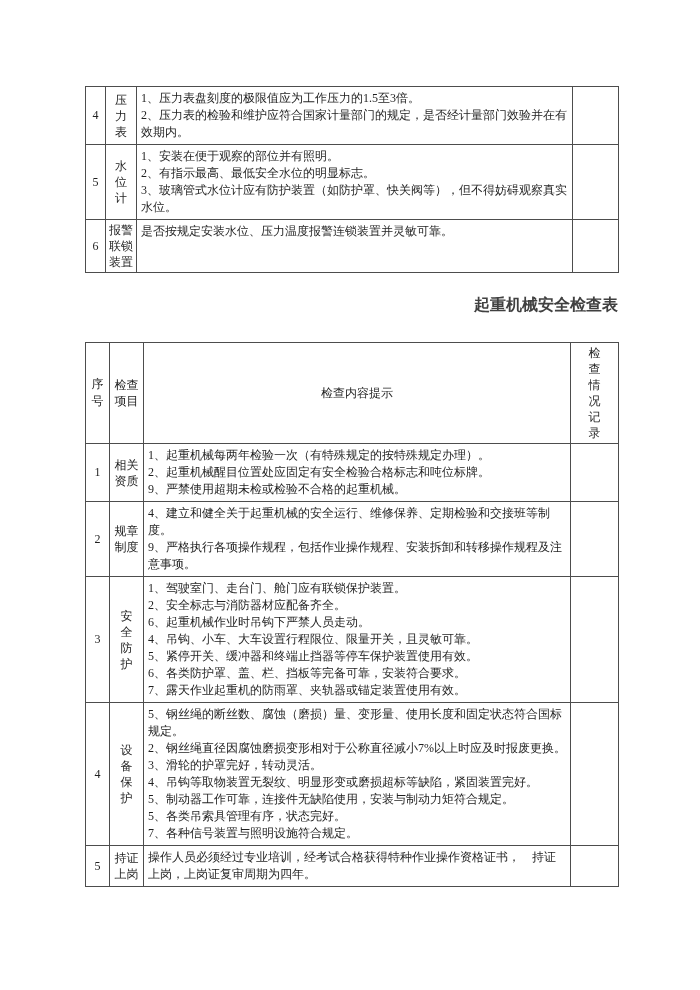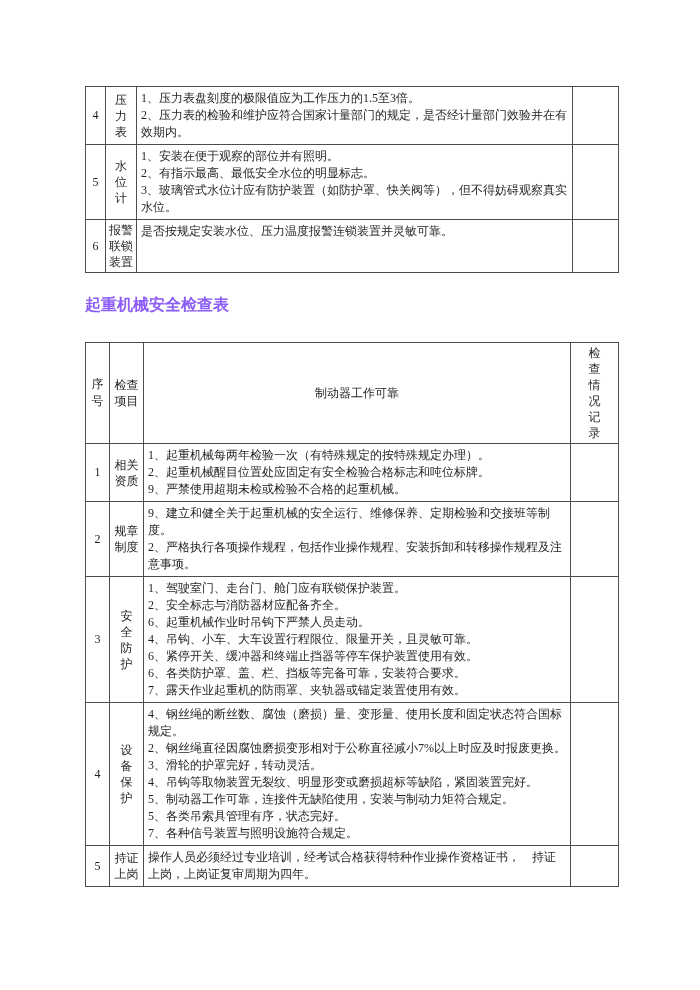--- a/index.html
+++ b/index.html
@@ -20,24 +20,24 @@
   }
   .no-cell   { text-align:center; vertical-align:middle; }
   .item-cell { text-align:center; vertical-align:middle; padding:2px 1px; }
   .item-cell div { line-height:16px; }
   .content-cell { padding:3px 4px; line-height:17px; }
   .cline { line-height:17px; }
   .record-cell { vertical-align:middle; text-align:center; padding:2px 15px; }
   .record-cell div { line-height:16px; }
   .center-cell { text-align:center; vertical-align:middle; }
   .title {
-    text-align:left;
+    text-align:right;
     font-weight:bold;
     font-size:16px;
-    color:#8b5cf6;
+    color:#404040;
   }
   .title1 { margin:22px 0 26px 0; }
   .title2 { margin-top:92px; }
 </style>
 </head>
 <body>
 
 <div class="doc">
 
   <table>
@@ -102,21 +102,21 @@
     <tbody>
       <tr>
         <td class="no-cell">
           <div>序</div>
           <div>号</div>
         </td>
         <td class="item-cell">
           <div>检查</div>
           <div>项目</div>
         </td>
-        <td class="content-cell center-cell">制动器工作可靠</td>
+        <td class="content-cell center-cell">检查内容提示</td>
         <td class="record-cell">
           <div>检查情</div>
           <div>况记录</div>
         </td>
       </tr>
 
       <tr>
         <td class="no-cell">1</td>
         <td class="item-cell">
           <div>相关</div>
@@ -130,56 +130,56 @@
         <td class="record-cell"></td>
       </tr>
 
       <tr>
         <td class="no-cell">2</td>
         <td class="item-cell">
           <div>规章</div>
           <div>制度</div>
         </td>
         <td class="content-cell">
-          <div class="cline">9、建立和健全关于起重机械的安全运行、维修保养、定期检验和交接班等制度。</div>
-          <div class="cline">2、严格执行各项操作规程，包括作业操作规程、安装拆卸和转移操作规程及注意事项。</div>
+          <div class="cline">4、建立和健全关于起重机械的安全运行、维修保养、定期检验和交接班等制度。</div>
+          <div class="cline">9、严格执行各项操作规程，包括作业操作规程、安装拆卸和转移操作规程及注意事项。</div>
         </td>
         <td class="record-cell"></td>
       </tr>
 
       <tr>
         <td class="no-cell">3</td>
         <td class="item-cell">
           <div>安</div>
           <div>全</div>
           <div>防</div>
           <div>护</div>
         </td>
         <td class="content-cell">
           <div class="cline">1、驾驶室门、走台门、舱门应有联锁保护装置。</div>
           <div class="cline">2、安全标志与消防器材应配备齐全。</div>
           <div class="cline">6、起重机械作业时吊钩下严禁人员走动。</div>
           <div class="cline">4、吊钩、小车、大车设置行程限位、限量开关，且灵敏可靠。</div>
-          <div class="cline">6、紧停开关、缓冲器和终端止挡器等停车保护装置使用有效。</div>
+          <div class="cline">5、紧停开关、缓冲器和终端止挡器等停车保护装置使用有效。</div>
           <div class="cline">6、各类防护罩、盖、栏、挡板等完备可靠，安装符合要求。</div>
           <div class="cline">7、露天作业起重机的防雨罩、夹轨器或锚定装置使用有效。</div>
         </td>
         <td class="record-cell"></td>
       </tr>
 
       <tr>
         <td class="no-cell">4</td>
         <td class="item-cell">
           <div>设</div>
           <div>备</div>
           <div>保</div>
           <div>护</div>
         </td>
         <td class="content-cell">
-          <div class="cline">4、钢丝绳的断丝数、腐蚀（磨损）量、变形量、使用长度和固定状态符合国标规定。</div>
+          <div class="cline">5、钢丝绳的断丝数、腐蚀（磨损）量、变形量、使用长度和固定状态符合国标规定。</div>
           <div class="cline">2、钢丝绳直径因腐蚀磨损变形相对于公称直径减小7%以上时应及时报废更换。</div>
           <div class="cline">3、滑轮的护罩完好，转动灵活。</div>
           <div class="cline">4、吊钩等取物装置无裂纹、明显形变或磨损超标等缺陷，紧固装置完好。</div>
           <div class="cline">5、制动器工作可靠，连接件无缺陷使用，安装与制动力矩符合规定。</div>
           <div class="cline">5、各类吊索具管理有序，状态完好。</div>
           <div class="cline">7、各种信号装置与照明设施符合规定。</div>
         </td>
         <td class="record-cell"></td>
       </tr>
 

